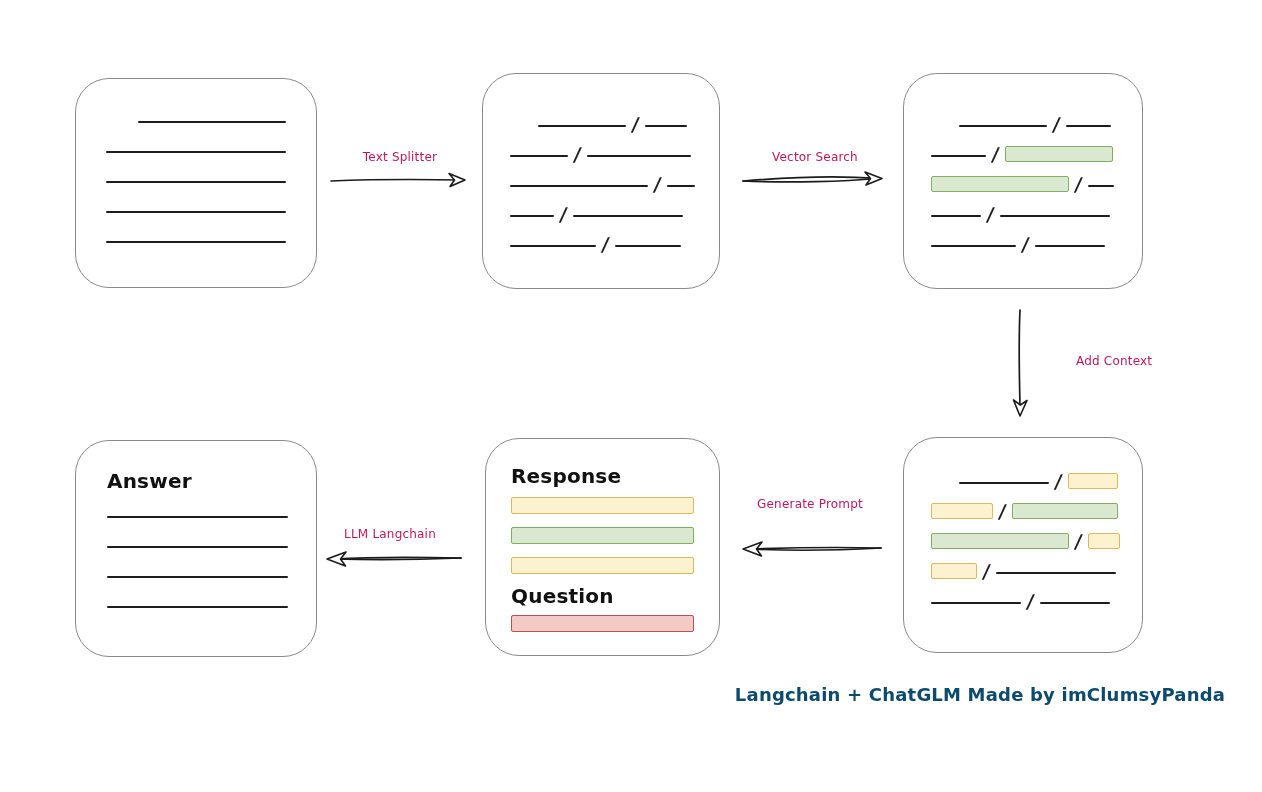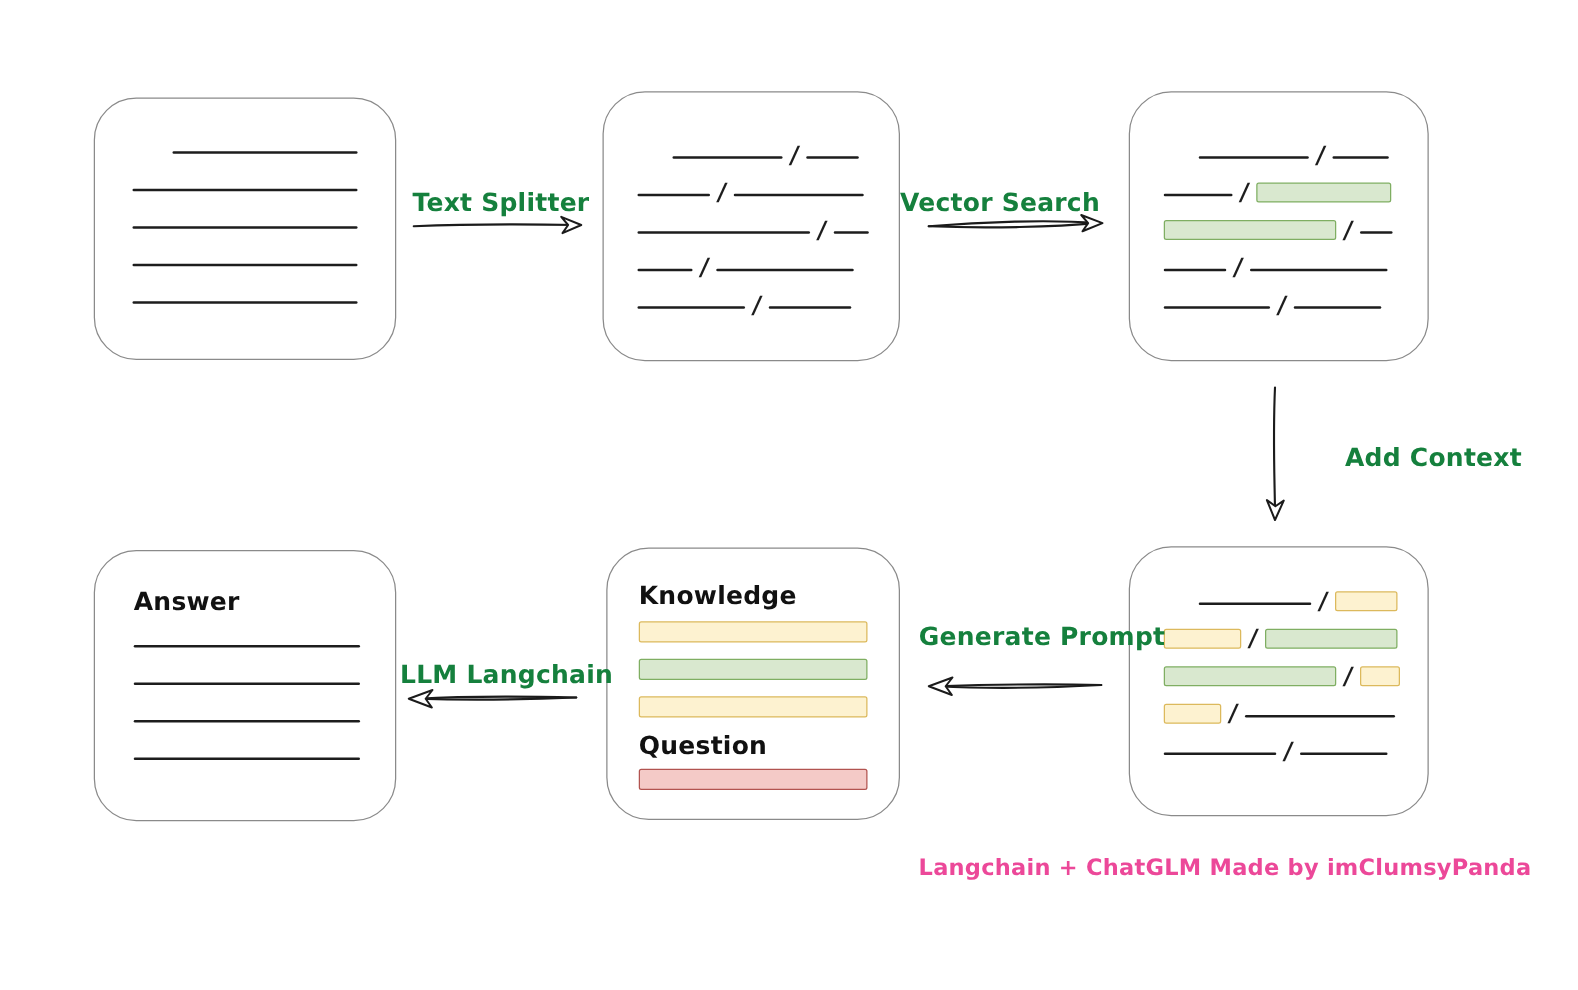--- a/index.html
+++ b/index.html
@@ -18,29 +18,29 @@
     display:inline-block;font-size:19px;line-height:20px;font-weight:600;color:#1d1d1d;
     margin:0 6px 1px 6px;transform:skewX(-8deg);
   }
   .chip{height:16px;border:1.7px solid;border-radius:2px;margin-bottom:3px;box-sizing:border-box;}
   .node-label{font-size:20px;font-weight:600;color:#111;letter-spacing:.2px;}
   .prompt-content{position:absolute;left:25px;top:28px;}
   .prompt-content .node-label{display:block;line-height:19px;}
   .bar{height:17px;border:1.7px solid;border-radius:2px;box-sizing:border-box;margin-bottom:13px;}
   .answer-label{position:absolute;left:31px;top:28px;}
   .arrow-label{
-    position:absolute;font-size:20px;font-weight:700;text-align:center;color:#15803d;
+    position:absolute;font-size:12px;font-weight:400;text-align:center;color:#be185d;
     letter-spacing:.2px;white-space:nowrap;
   }
   .arrow-svg{position:absolute;overflow:visible;}
   .arrow-svg path{stroke:#1b1b1b;fill:none;stroke-width:1.7;stroke-linecap:round;stroke-linejoin:round;}
   .arrow-svg path.head{fill:#ffffff;stroke-width:1.6;}
   .caption{
     position:absolute;left:730px;top:684px;width:500px;text-align:center;
-    font-size:18px;font-weight:600;color:#ec4899;letter-spacing:.2px;
+    font-size:18px;font-weight:600;color:#0c4a6e;letter-spacing:.2px;
   }
 </style>
 </head>
 <body>
 
 <div class="canvas">
 
   <div class="node" style="left:75px;top:78px;width:240px;height:208px;">
     <div class="rows" style="left:30px;top:22px;">
         <div class="row">
@@ -150,21 +150,21 @@
         <div class="row">
           <div class="tline" style="width: 90px; background: rgb(29, 29, 29);"></div>
           <span class="slash">/</span>
           <div class="tline" style="width: 70px; background: rgb(29, 29, 29);"></div>
         </div>
       </div>
   </div>
 
   <div class="node" style="left:485px;top:438px;width:233px;height:216px;">
     <div class="prompt-content">
-      <span class="node-label" style="margin-bottom:11px;">Knowledge</span>
+      <span class="node-label" style="margin-bottom:11px;">Response</span>
       <div>
           <div class="bar" style="width: 183px; background: rgb(253, 242, 208); border-color: rgb(220, 185, 92);"></div>
           <div class="bar" style="width: 183px; background: rgb(217, 232, 207); border-color: rgb(127, 174, 98);"></div>
           <div class="bar" style="width: 183px; background: rgb(253, 242, 208); border-color: rgb(220, 185, 92);"></div>
         </div>
       <span class="node-label" style="margin:3px 0 9px 0;">Question</span>
       <div>
           <div class="bar" style="width: 183px; background: rgb(244, 202, 199); border-color: rgb(178, 84, 80);"></div>
         </div>
     </div>
@@ -192,21 +192,21 @@
     <path d="M3 11 C 45 9.3, 95 9.3, 133 10"></path>
     <path class="head" d="M121 3.5 L137 10 L122 16.5 L126.5 10 Z"></path>
   </svg>
   <div class="arrow-label" style="left:330px;top:150px;width:140px;">Text Splitter</div>
 
   <svg class="arrow-svg" style="left:740px;top:167px;" width="150" height="24" viewBox="0 0 150 24">
     <path d="M3 14 C 45 10.5, 100 8.5, 137 11.5"></path>
     <path d="M3 14 C 50 16, 105 14.5, 137 11.5"></path>
     <path class="head" d="M125 5 L142 11.5 L126 18 L130.5 11.5 Z"></path>
   </svg>
-  <div class="arrow-label" style="left:720px;top:150px;width:140px;">Vector Search</div>
+  <div class="arrow-label" style="left:745px;top:150px;width:140px;">Vector Search</div>
 
   <svg class="arrow-svg" style="left:1007px;top:307px;" width="26" height="115" viewBox="0 0 26 115">
     <path d="M13 3 C 11.3 40, 12.5 70, 13 100"></path>
     <path class="head" d="M6.5 93 L13 109 L20 93.5 L13.3 98 Z"></path>
   </svg>
   <div class="arrow-label" style="left:1036px;top:354px;margin-left:40px;">Add Context</div>
 
   <svg class="arrow-svg" style="left:735px;top:537px;" width="150" height="24" viewBox="0 0 150 24">
     <path d="M146 11 C 100 13.5, 55 14, 15 12"></path>
     <path d="M146 11 C 100 10, 60 10.5, 15 12"></path>

